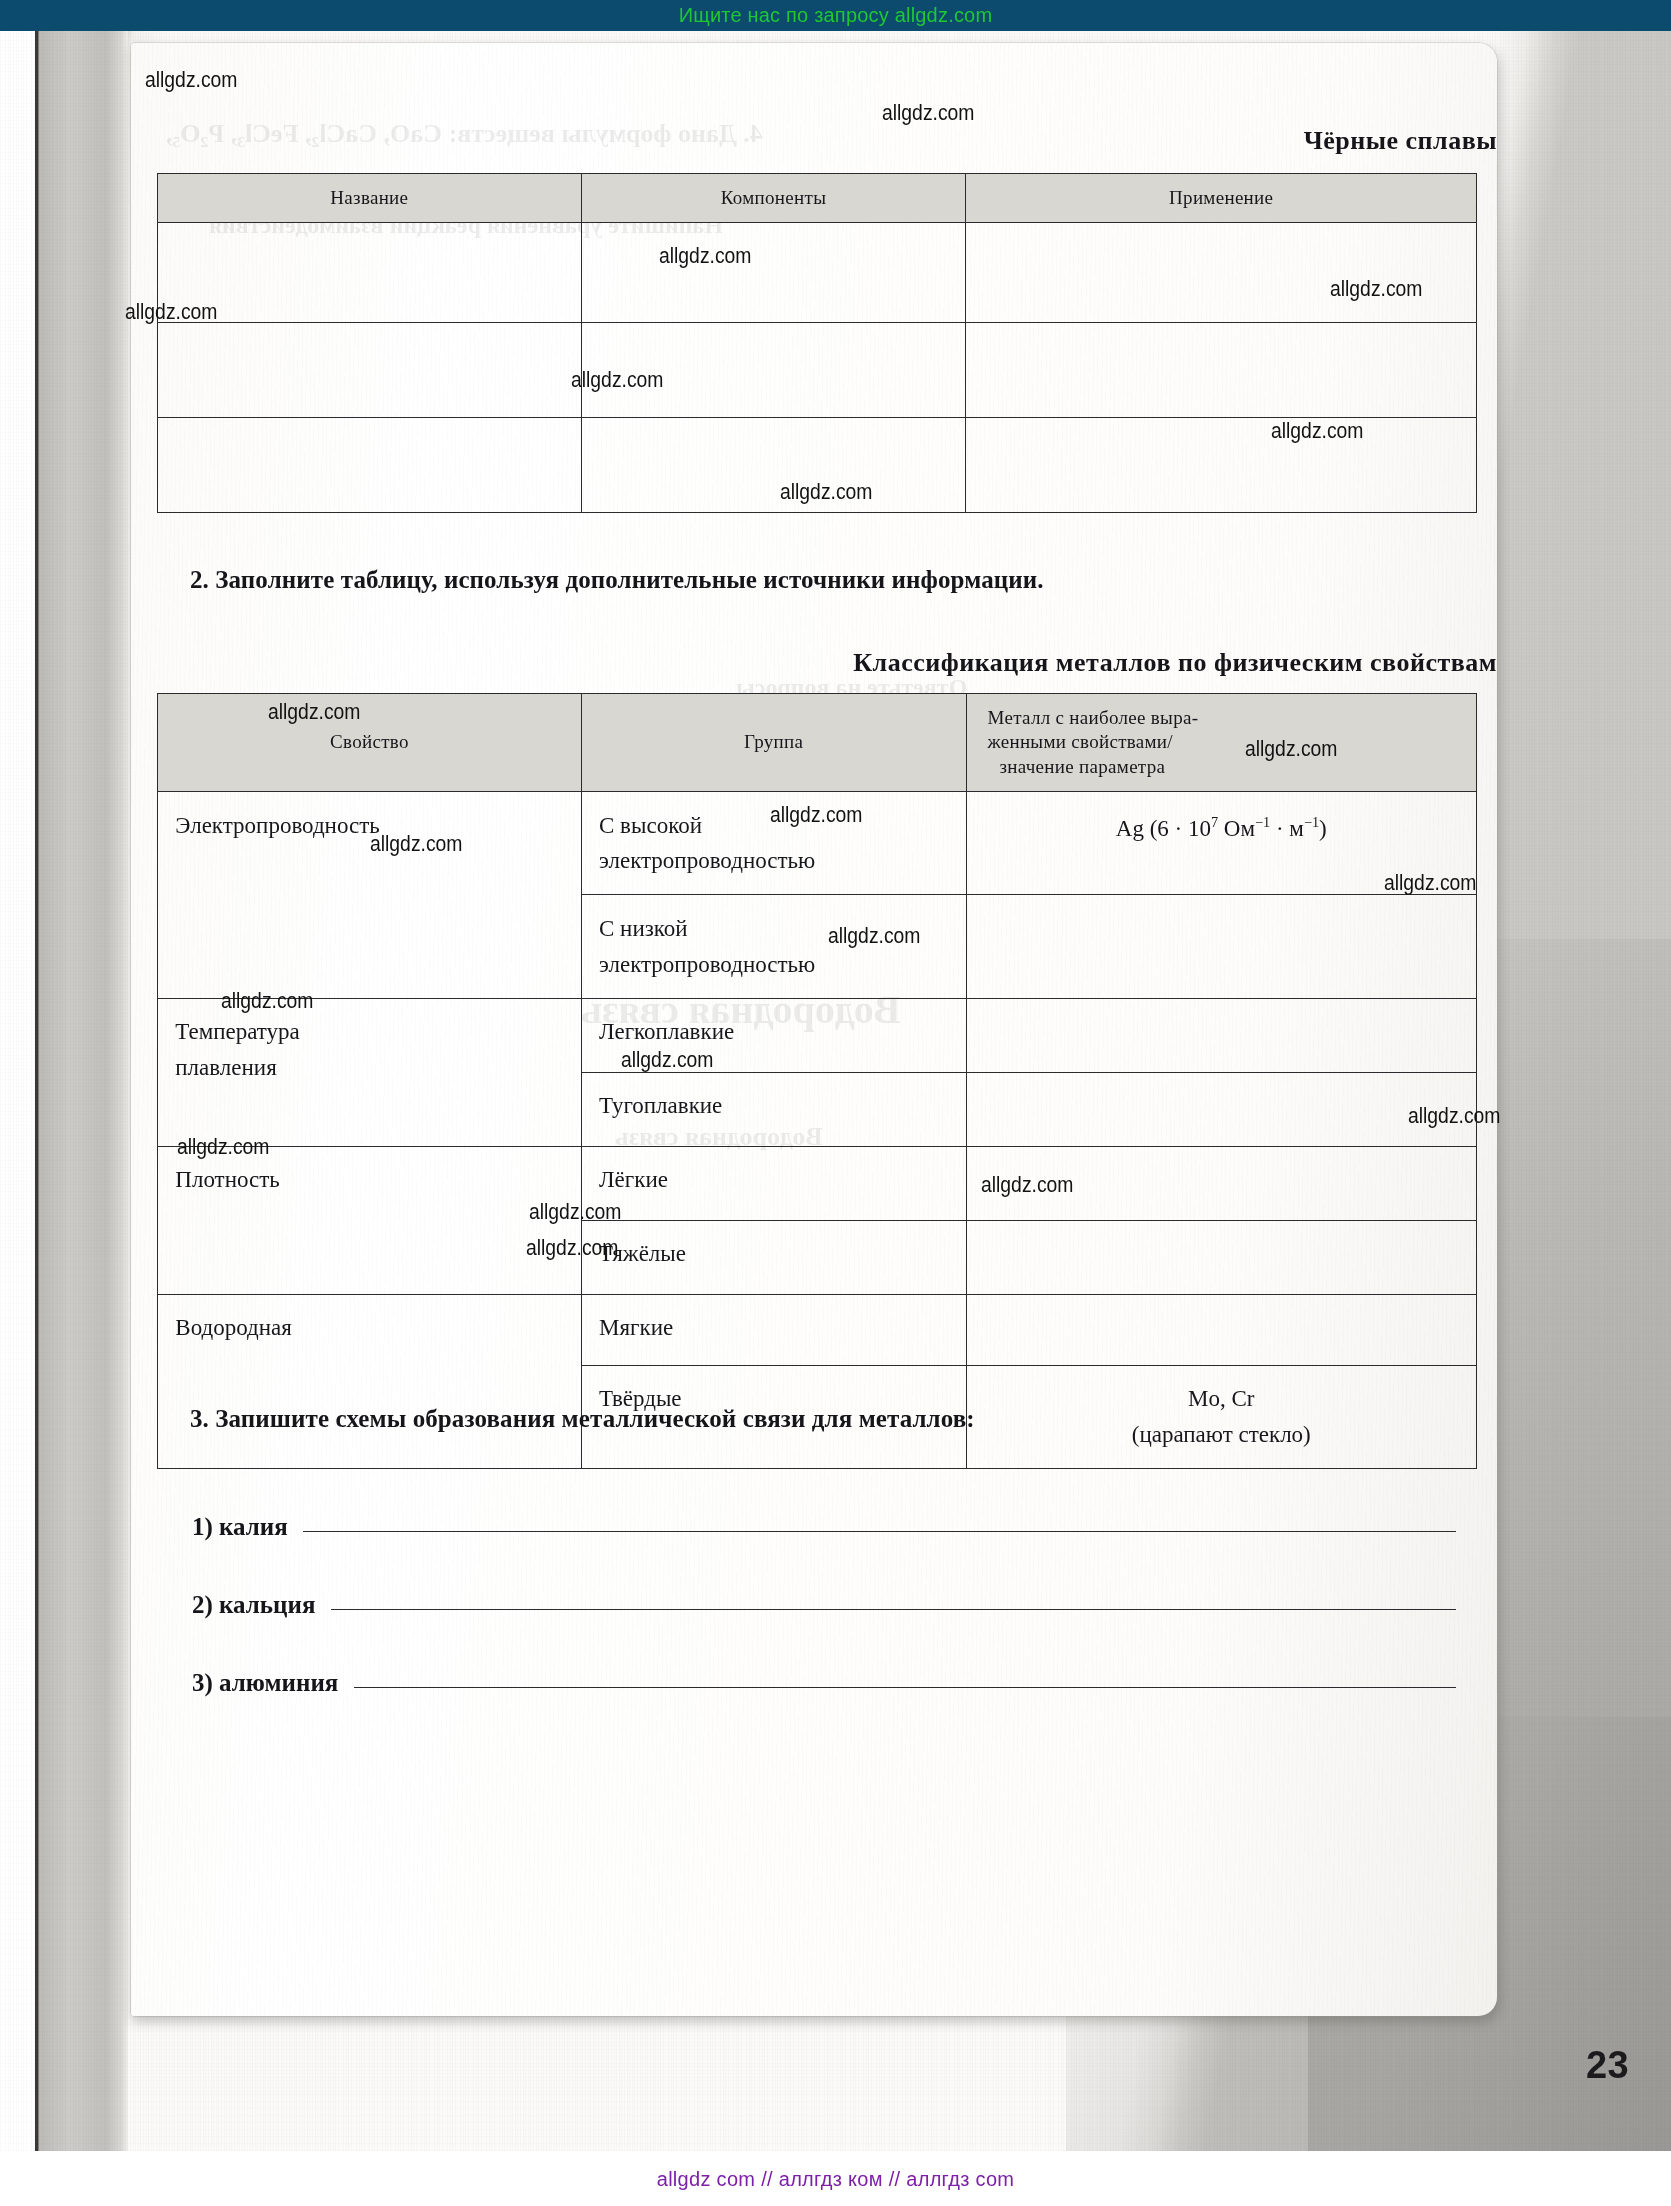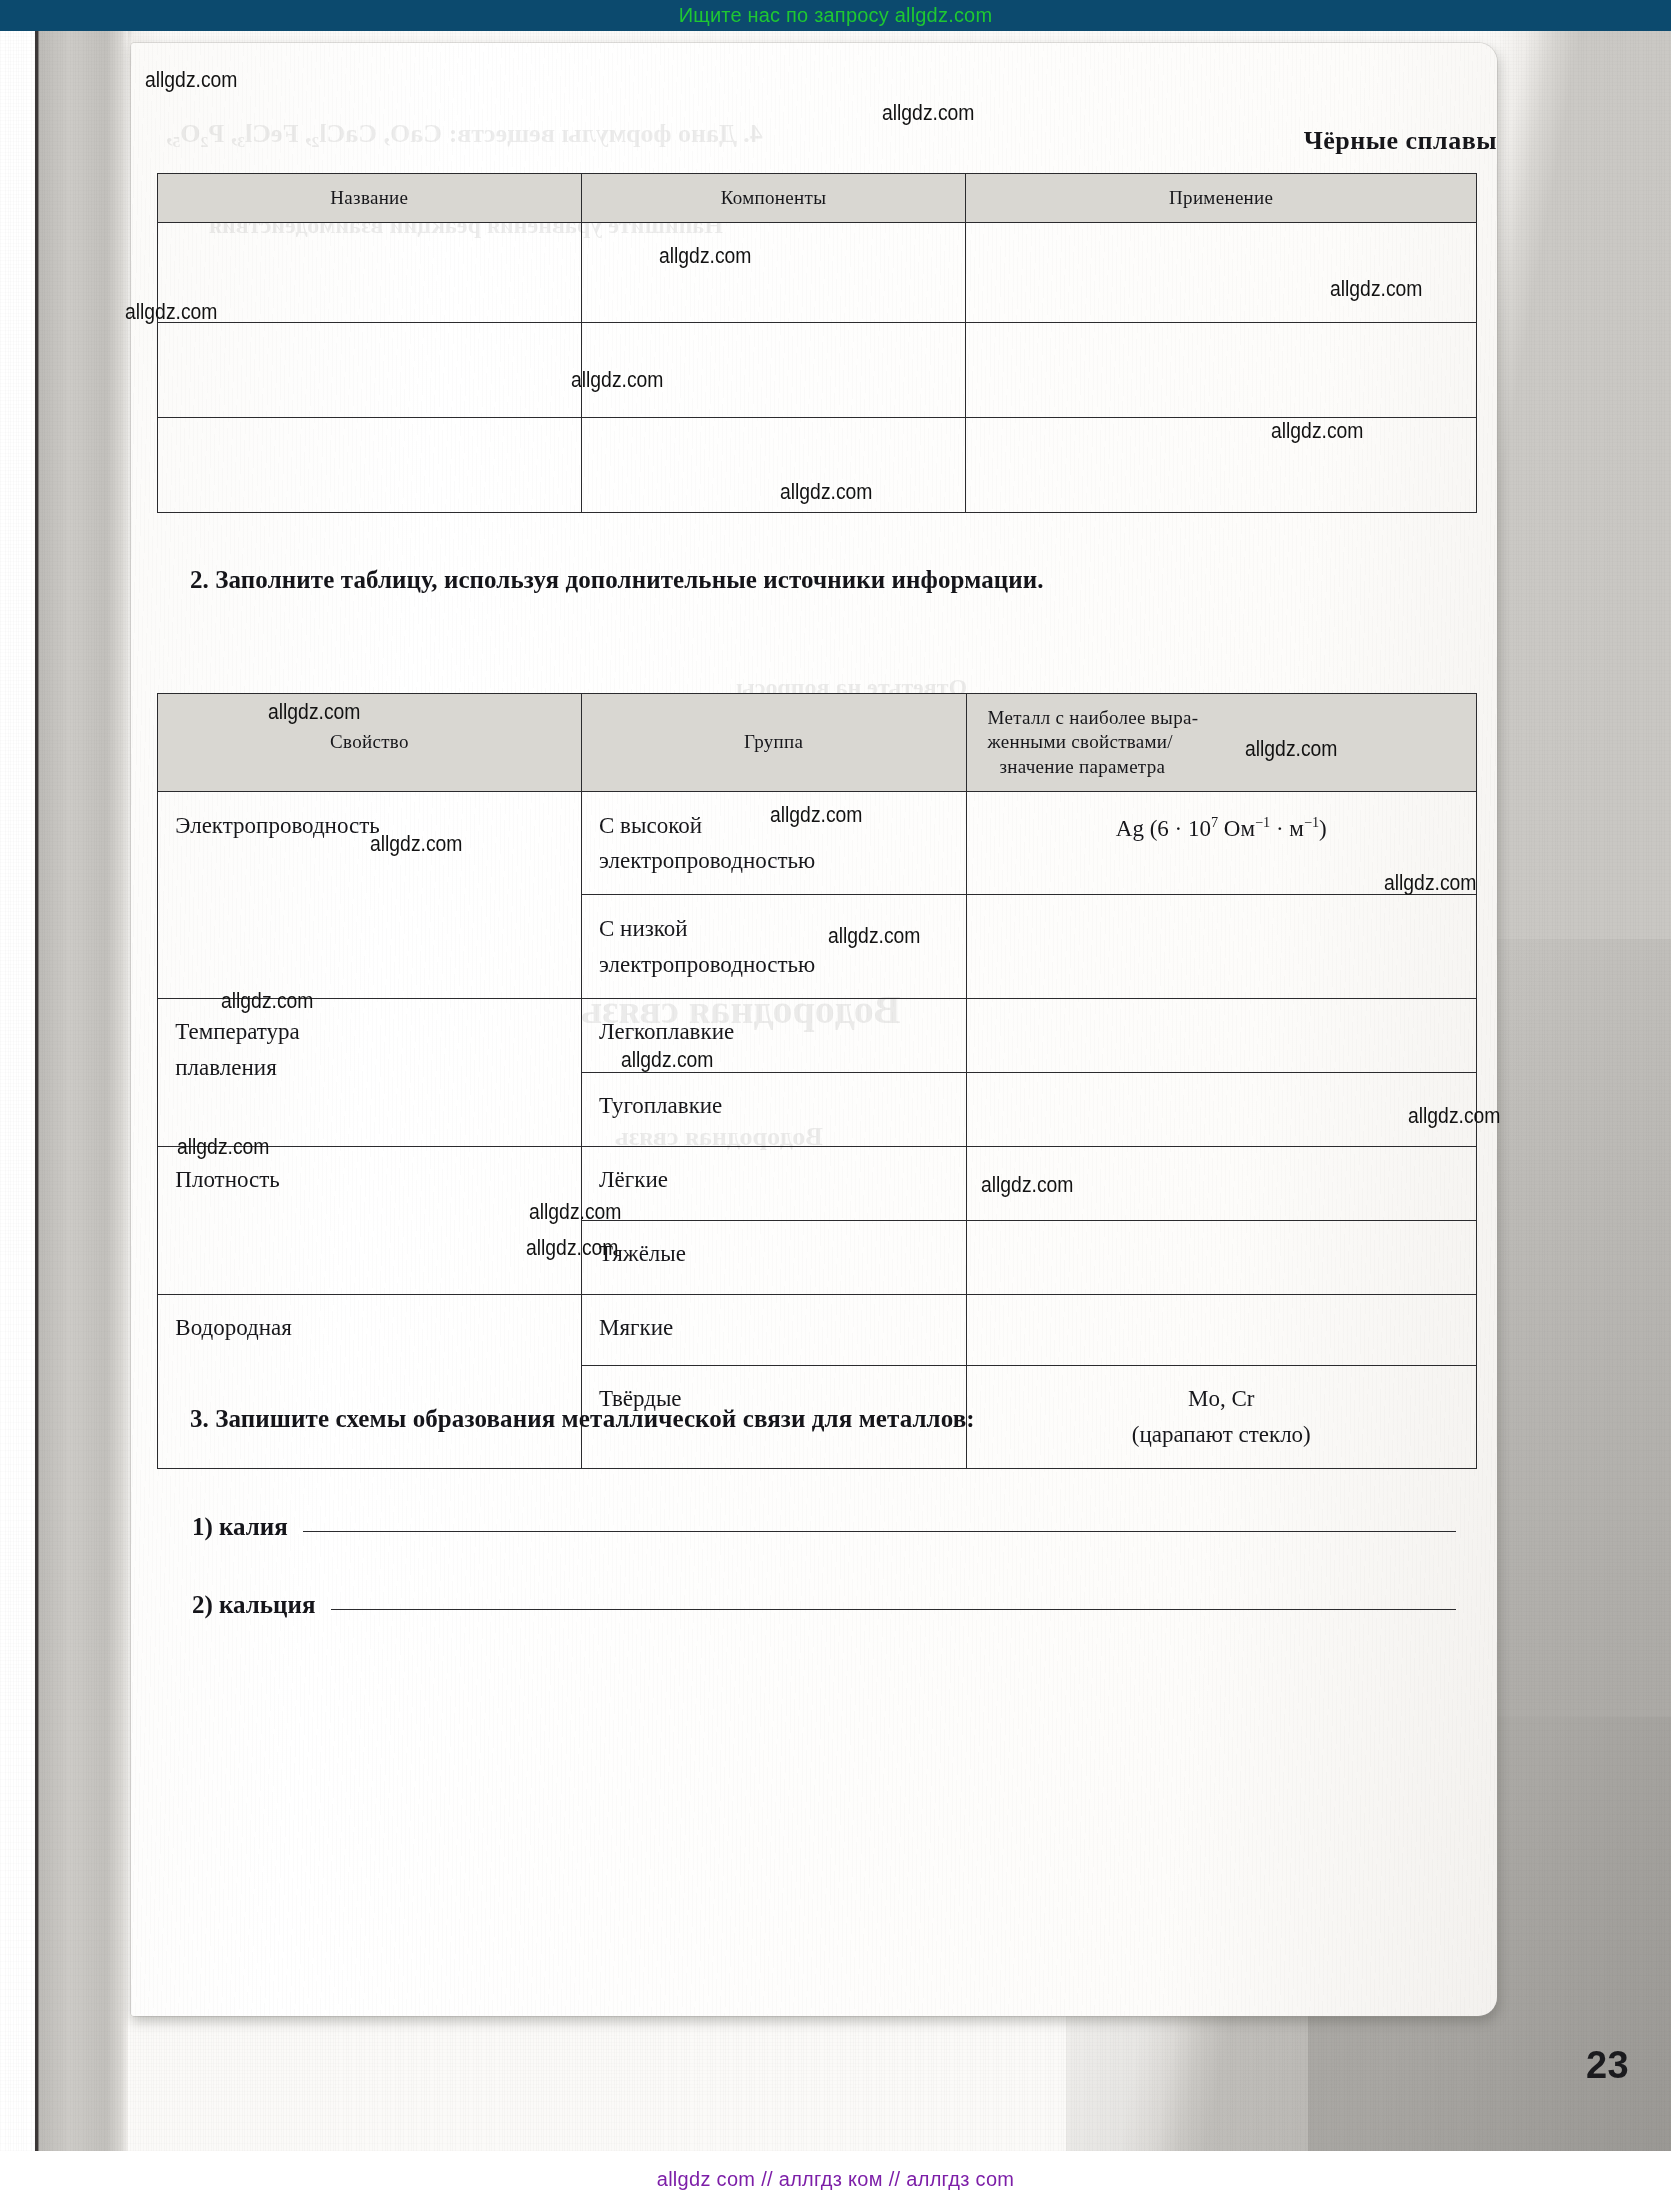--- a/index.html
+++ b/index.html
@@ -241,20 +241,21 @@
           <tr>
             <td class="cell" style="height:95px"></td>
             <td class="cell"></td>
             <td class="cell"></td>
           </tr>
         </tbody>
       </table>
 
       <div class="task indent" style="left:21px; top:519px; width:1328px;">2. Заполните таблицу, используя дополнительные источники информации.</div>
 
+      <div class="tbl-caption" style="top:605px;">Классификация металлов по физическим свойствам</div>
 
       <table class="sheet" style="left:26px; top:650px; width:1320px;">
         <colgroup>
             <col style="width:424px">
             <col style="width:385px">
             <col style="width:511px">
           </colgroup>
         <thead>
           <tr>
             <th>Свойство</th>
@@ -329,20 +330,24 @@
       <div class="fill-row" style="left:21px; top:1470px; width:1304px;">
         <span class="lbl">1) калия</span>
         <span class="rule"></span>
       </div>
 
       <div class="fill-row" style="left:21px; top:1548px; width:1304px;">
         <span class="lbl">2) кальция</span>
         <span class="rule"></span>
       </div>
 
+      <div class="fill-row" style="left:21px; top:1626px; width:1304px;">
+        <span class="lbl">3) алюминия</span>
+        <span class="rule"></span>
+      </div>
 
     </div>
   </div>
 
   <div id="pageno">23</div>
 
   <div class="wm" style="left:145px;  top:36px;">allgdz.com</div>
   <div class="wm" style="left:882px; top:69px;">allgdz.com</div>
   <div class="wm" style="left:659px;  top:212px;">allgdz.com</div>
   <div class="wm" style="left:1330px; top:245px;">allgdz.com</div>

